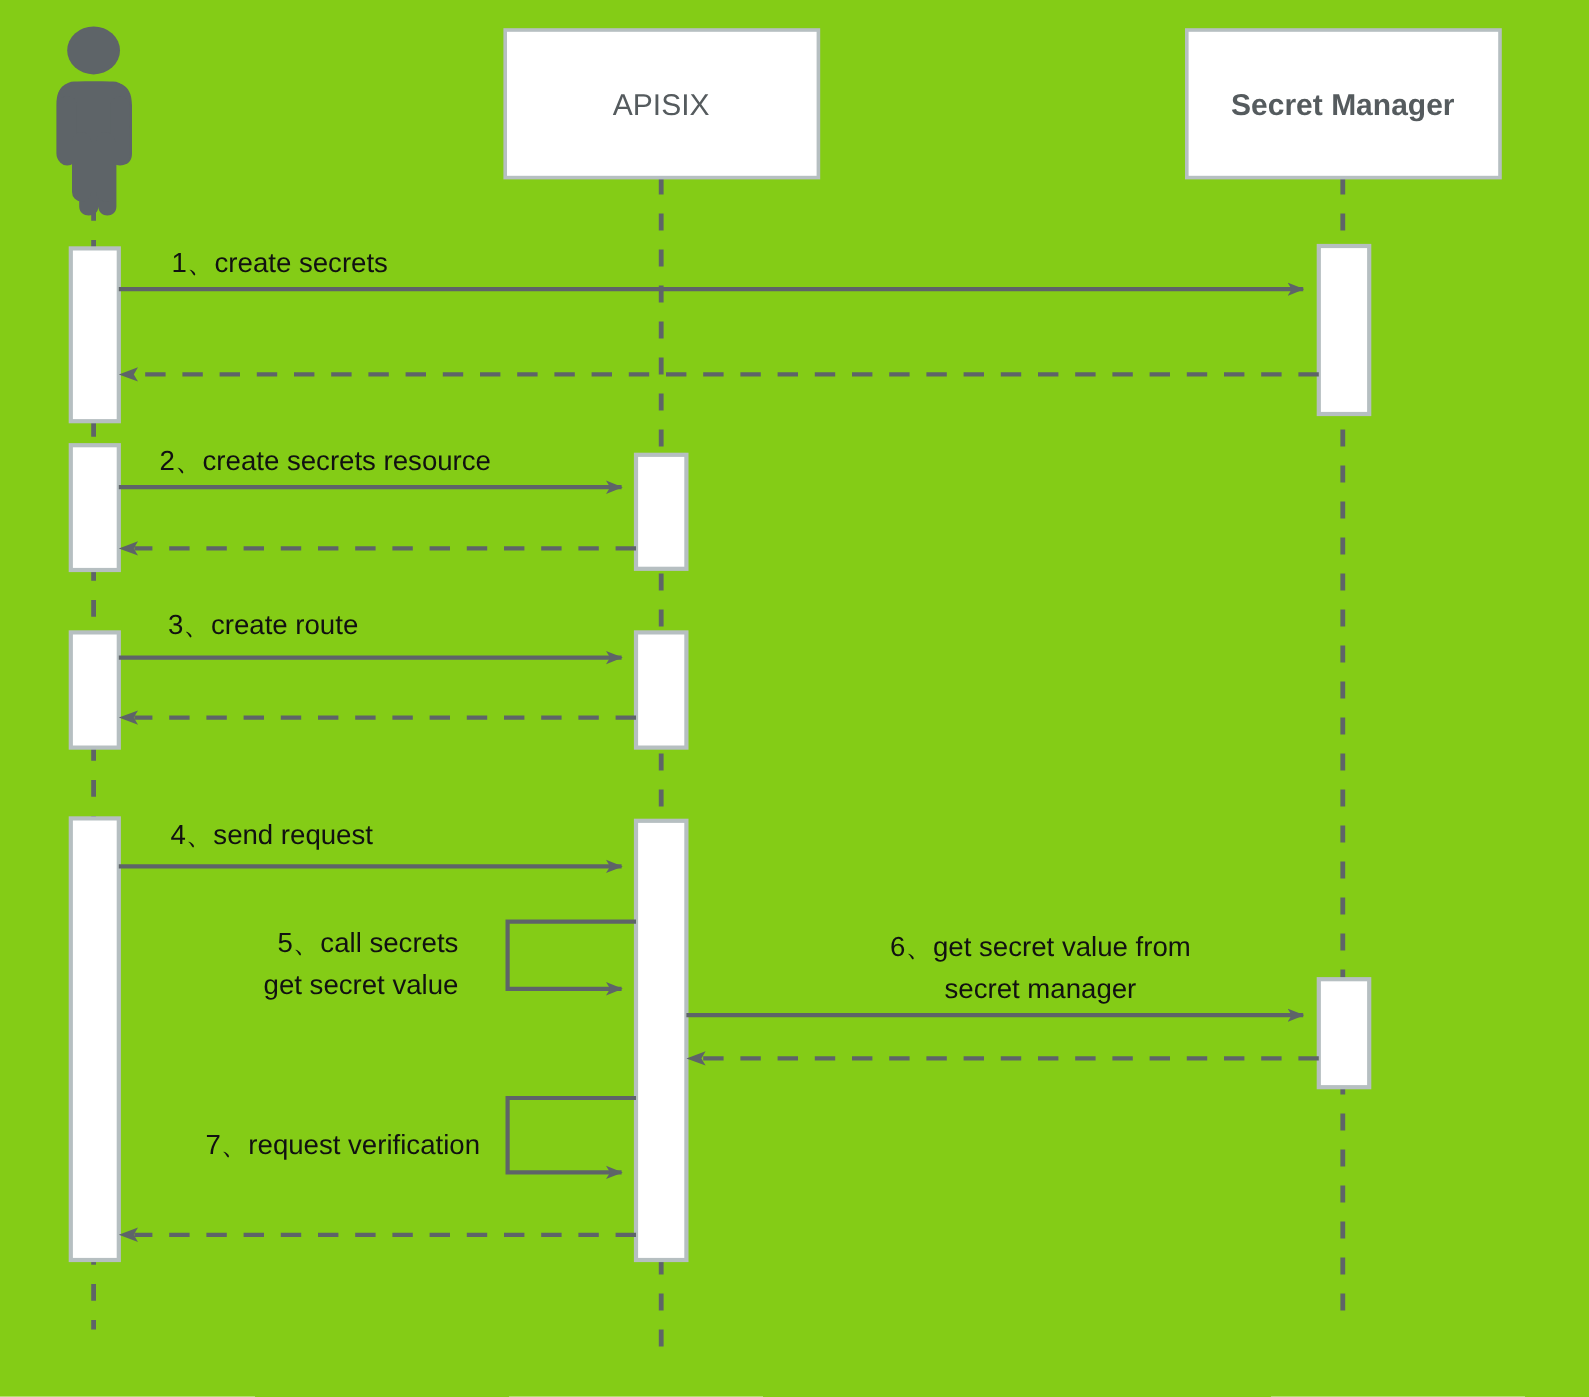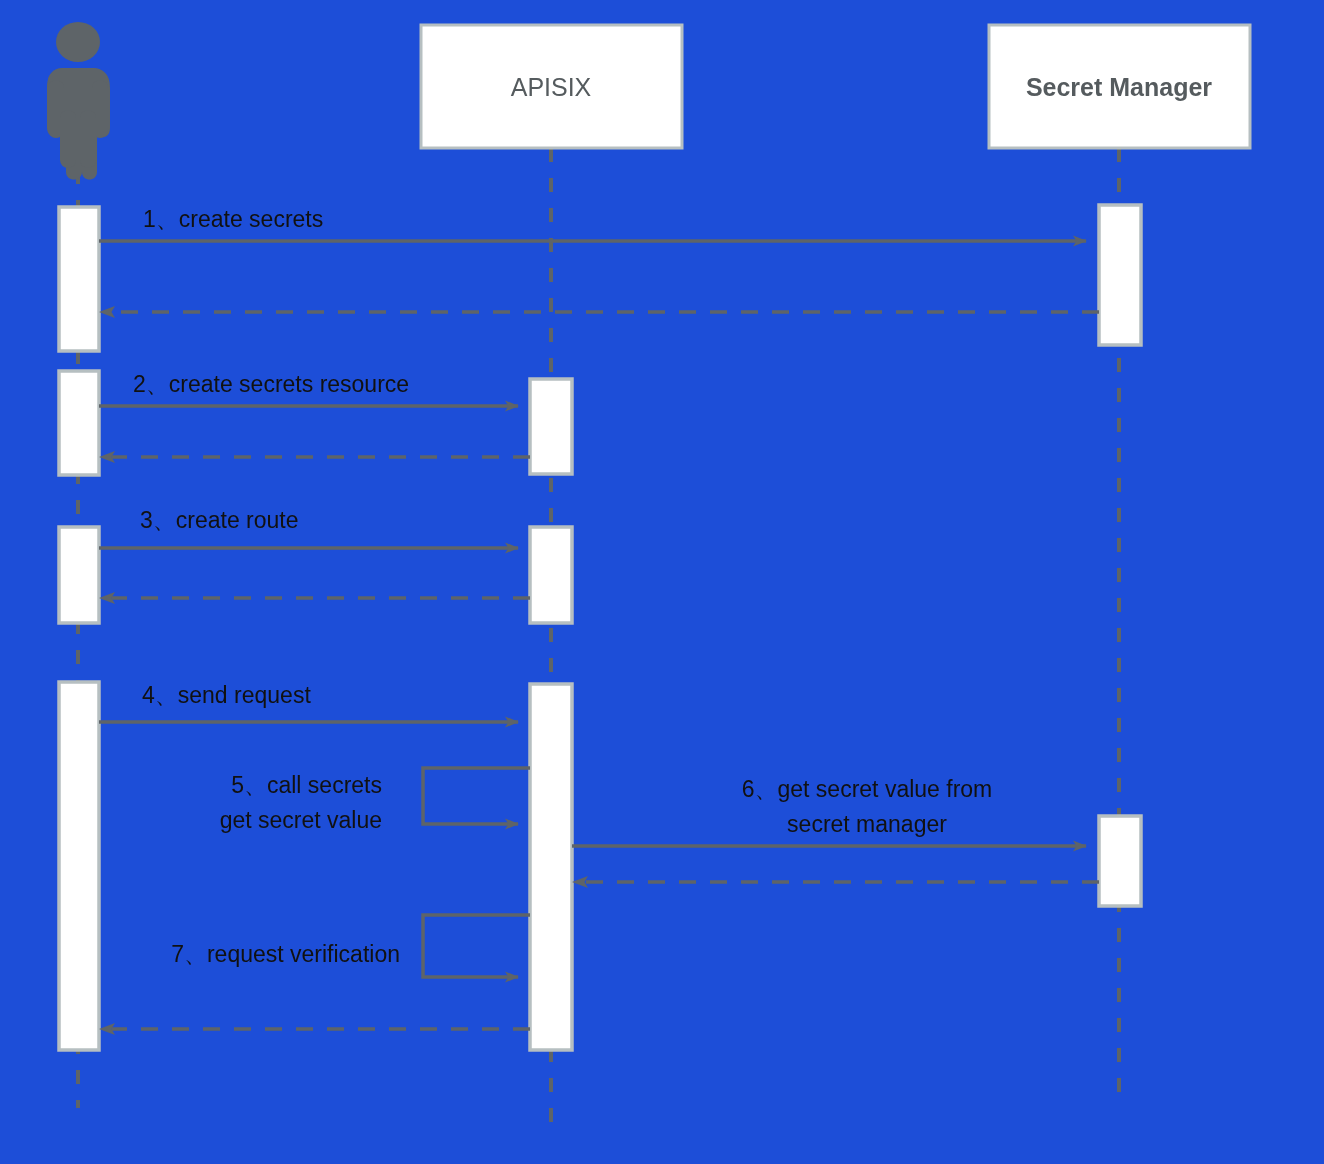--- a/index.html
+++ b/index.html
@@ -7,21 +7,21 @@
     padding: 0;
     background: #ffffff;
   }
   body {
     font-family: "Liberation Sans", sans-serif;
   }
   #diagram-root {
     position: relative;
     width: 1324px;
     height: 1164px;
-    background: #1d4ed8;
+    background: #84cc16;
     overflow: hidden;
   }
   svg.seq-canvas {
     position: absolute;
     top: 0;
     left: 0;
     width: 1324px;
     height: 1164px;
   }
   .participant-box {

